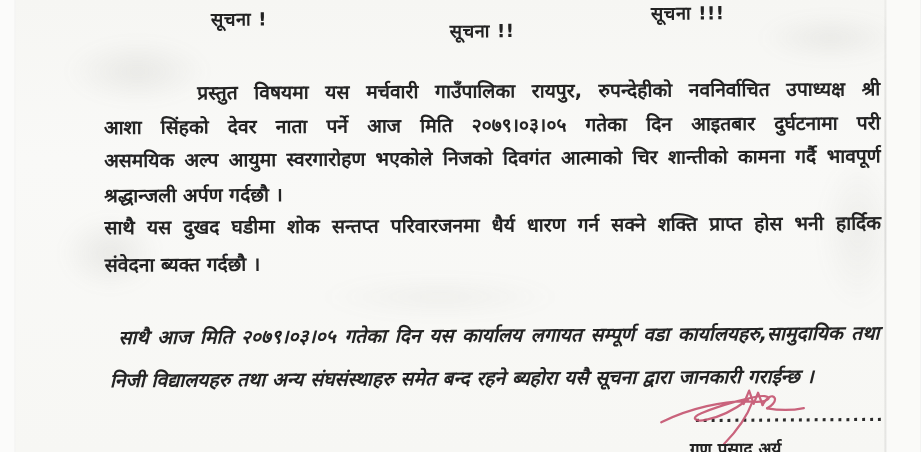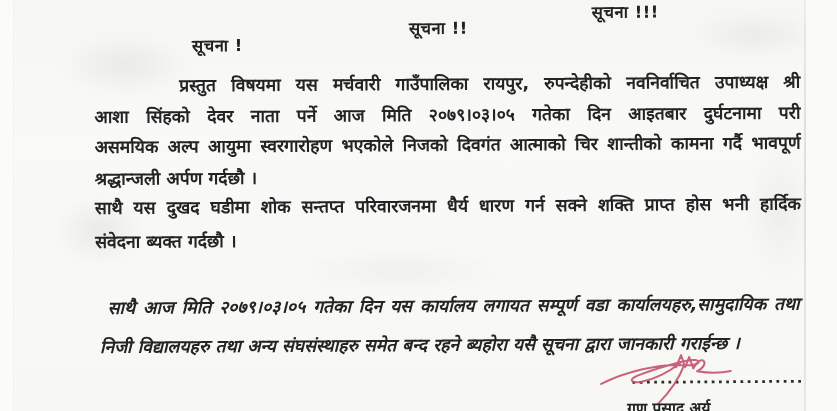--- a/index.html
+++ b/index.html
@@ -33,21 +33,21 @@
 
   .text-layer{
     position:absolute;left:0;top:0;width:837px;height:411px;
     transform:rotate(-0.35deg);transform-origin:50% 50%;
     color:#262626;
   }
   .notice{
     position:absolute;font-size:16.5px;font-weight:700;letter-spacing:0.5px;
     color:#222;
   }
-  .n1{left:193px;top:4px;margin-top:28px;}
+  .n1{left:193px;top:4px;}
   .n2{left:410px;top:16px;}
   .n3{left:593px;top:1px;}
 
   .line{
     position:absolute;left:95px;width:706px;
     font-size:17.5px;font-weight:600;line-height:24px;color:#242424;
     text-rendering:optimizeLegibility;
   }
   .just{text-align:justify;text-align-last:justify;}
   .l0{top:72px;text-indent:85px;}

